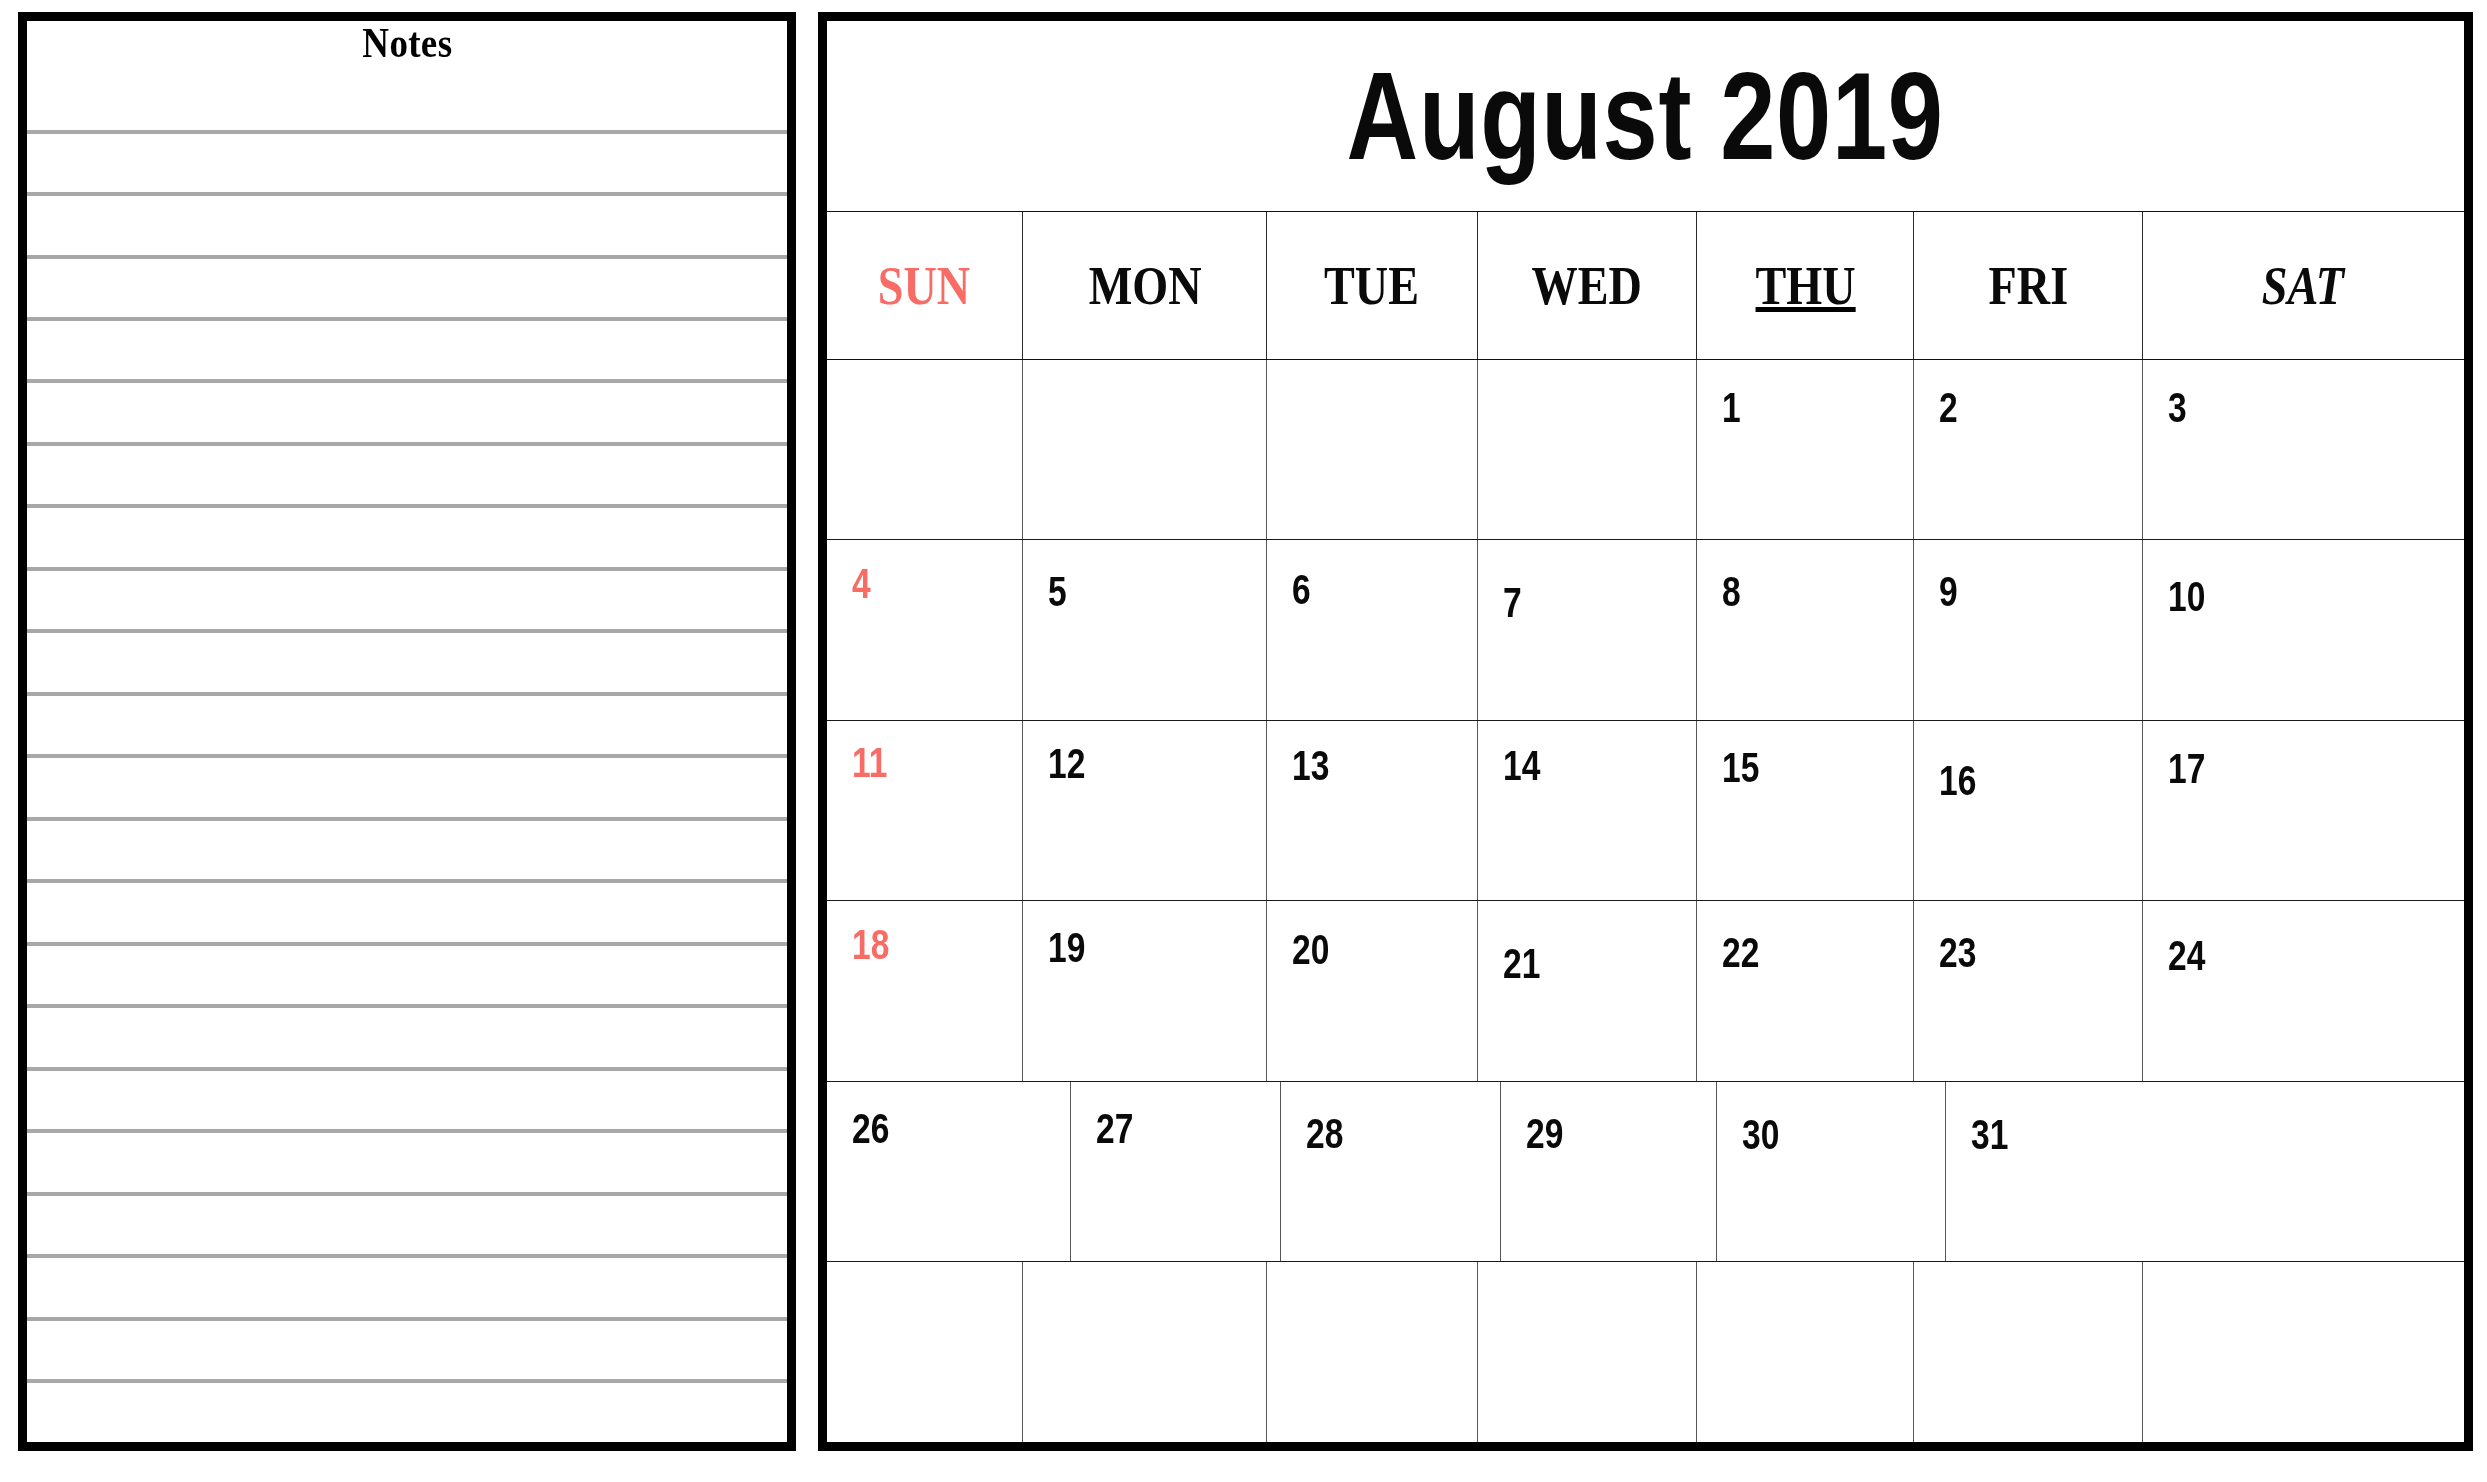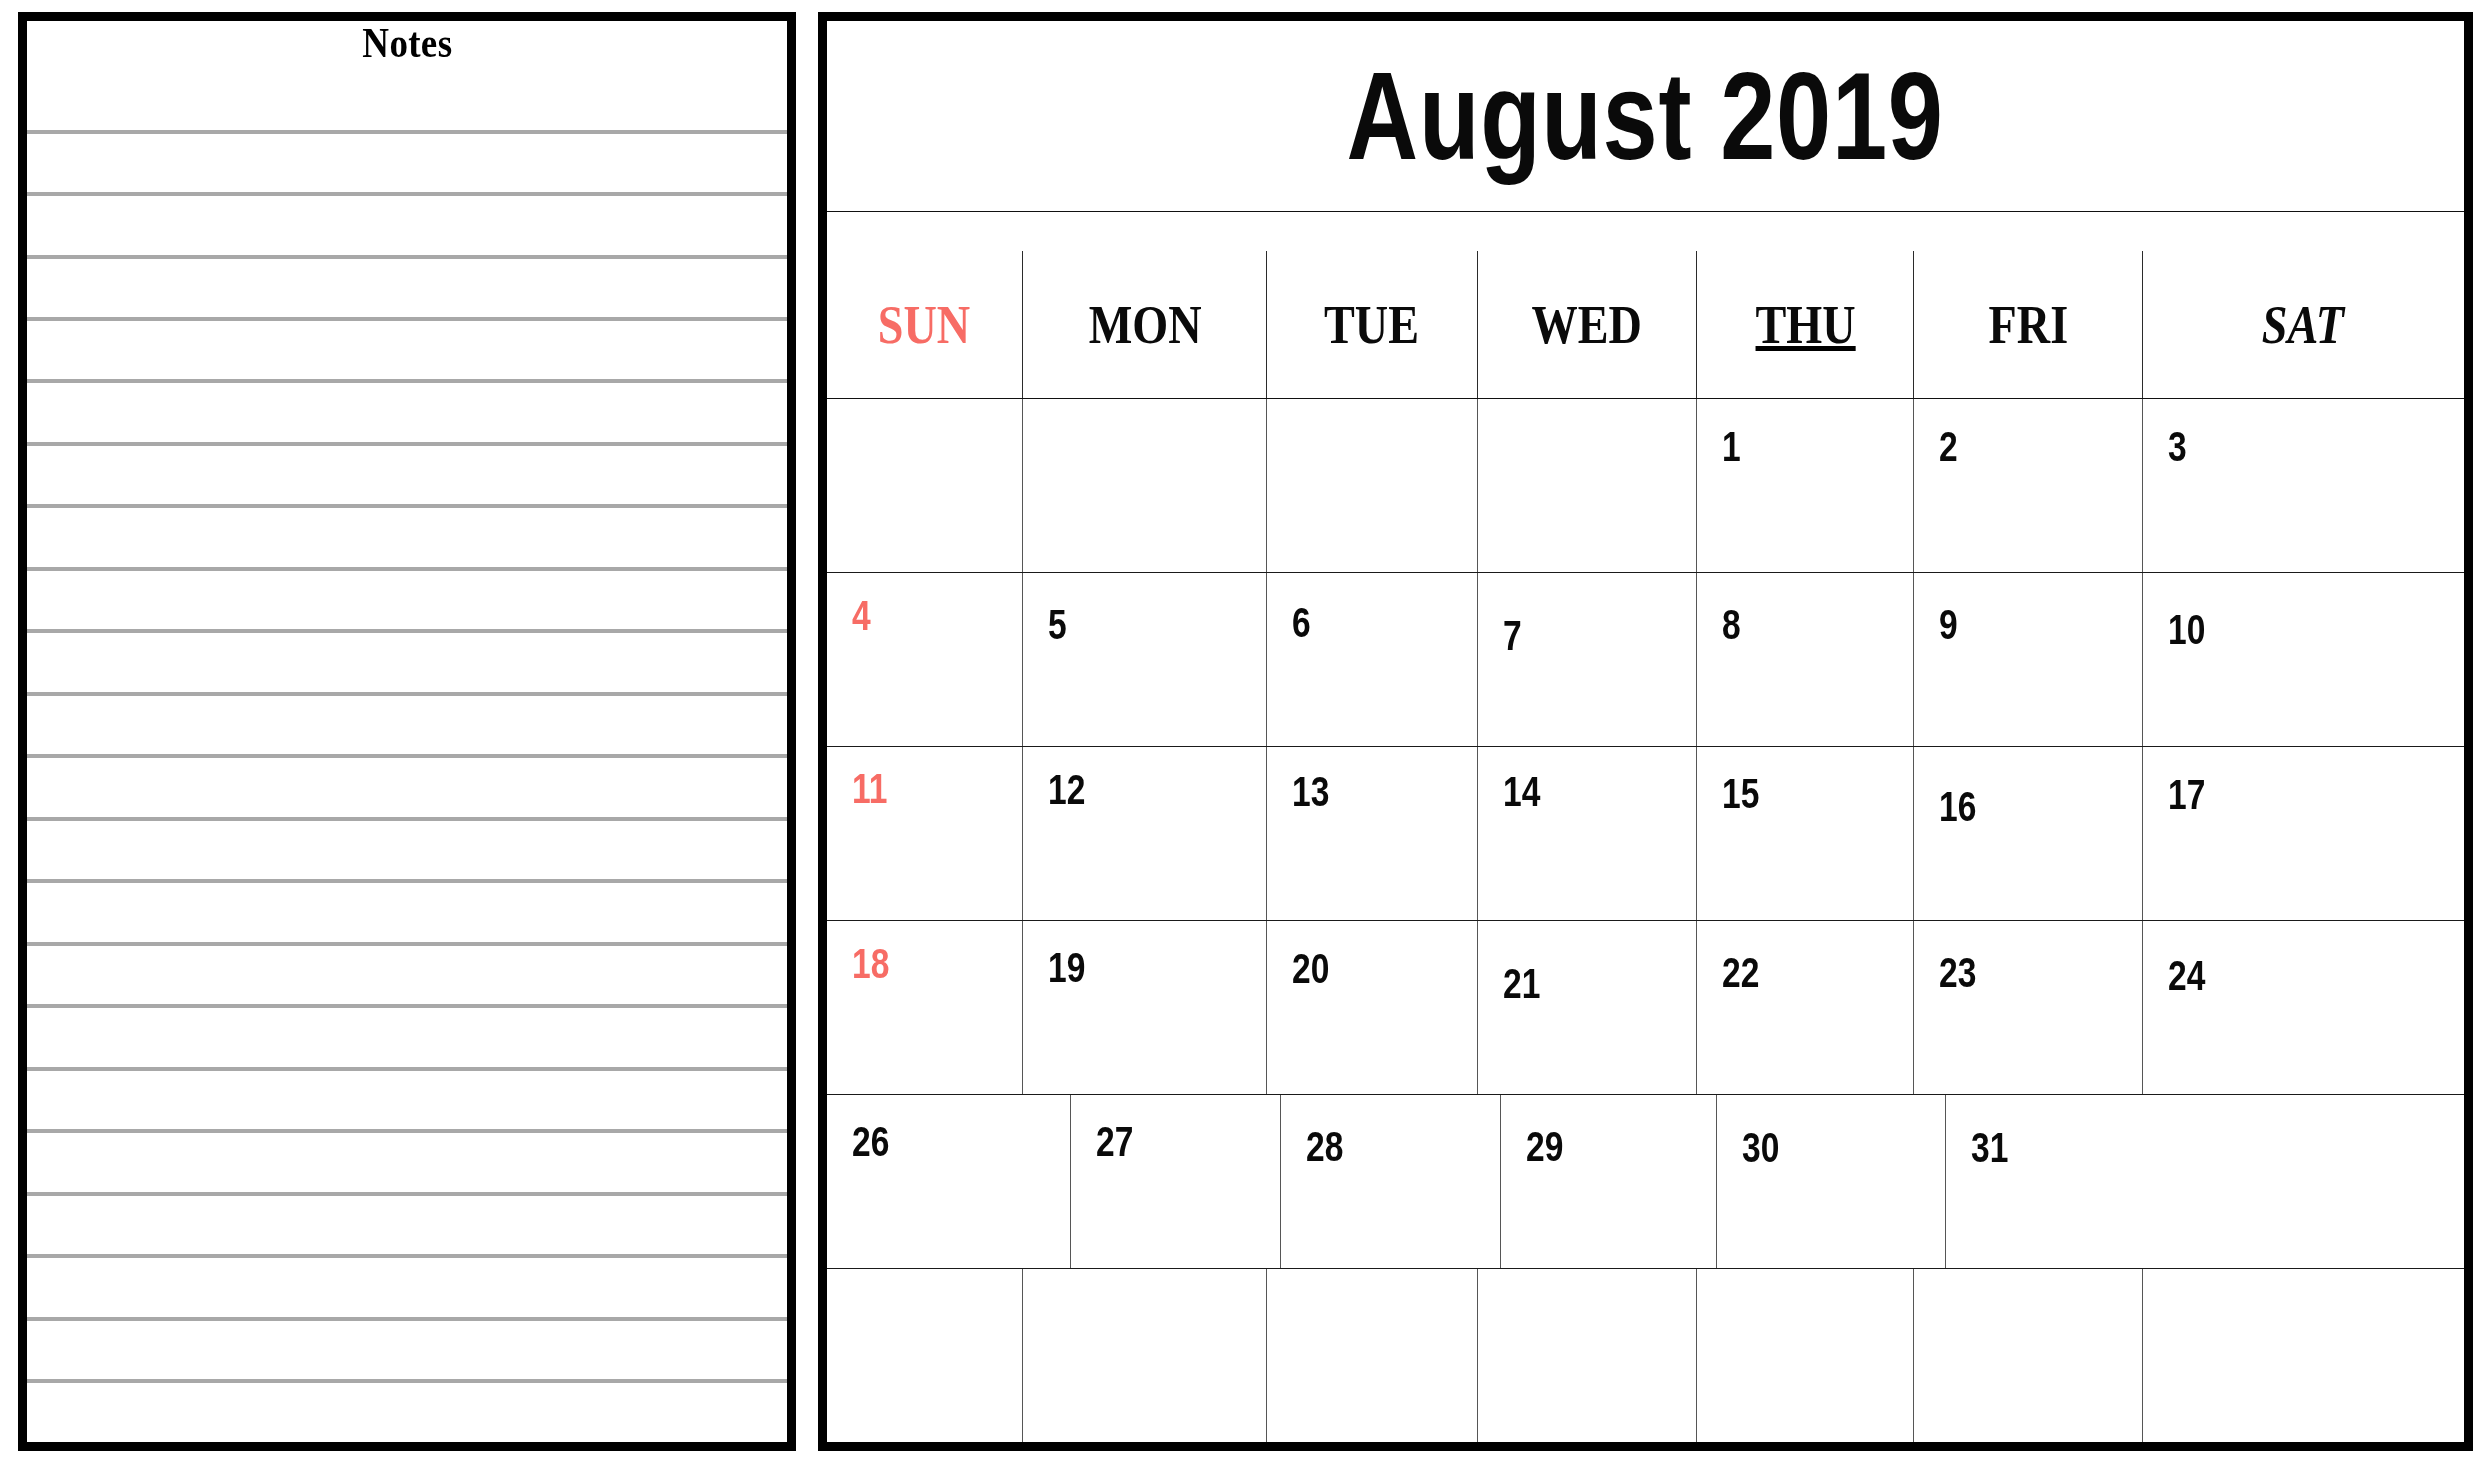--- a/index.html
+++ b/index.html
@@ -70,21 +70,20 @@
   .calendar-panel {
     position: relative;
     width: 1655px;
     height: 1439px;
     border: 9px solid #000000;
     box-sizing: border-box;
     background: #ffffff;
     flex: 0 0 auto;
     display: flex;
     flex-direction: column;
-    gap: 39px;
   }
   .cal-title-row {
     height: 191px;
     flex: 0 0 auto;
     display: flex;
     align-items: center;
     justify-content: center;
     border-bottom: 1.7px solid #111111;
     box-sizing: border-box;
   }

